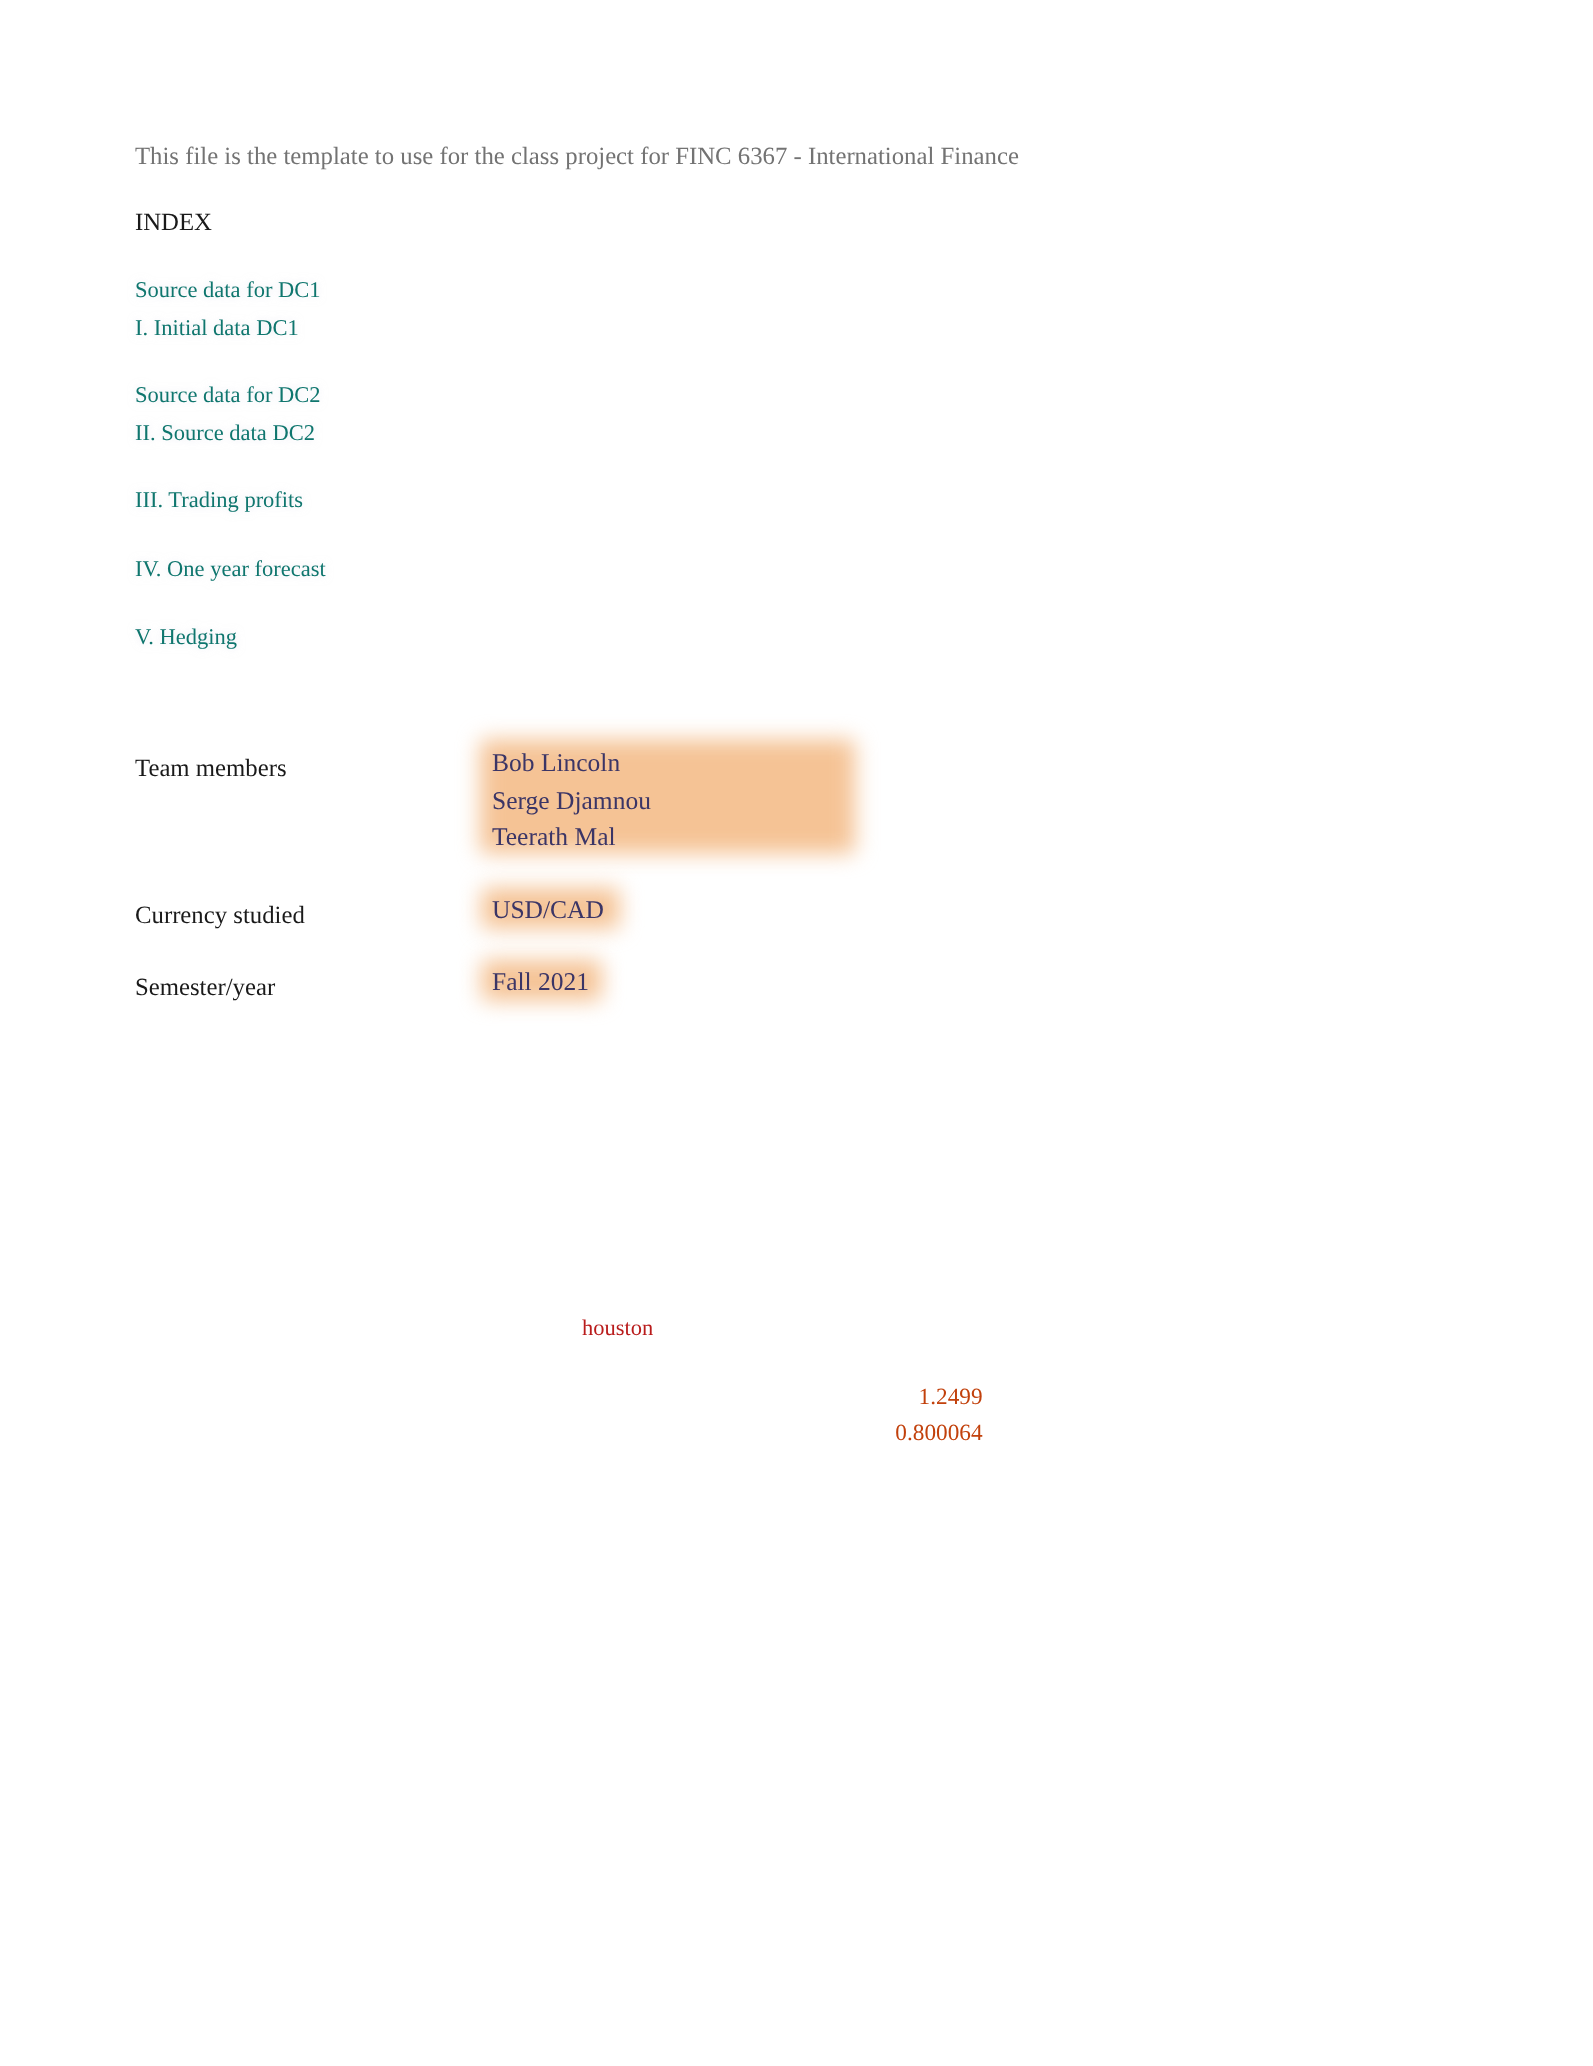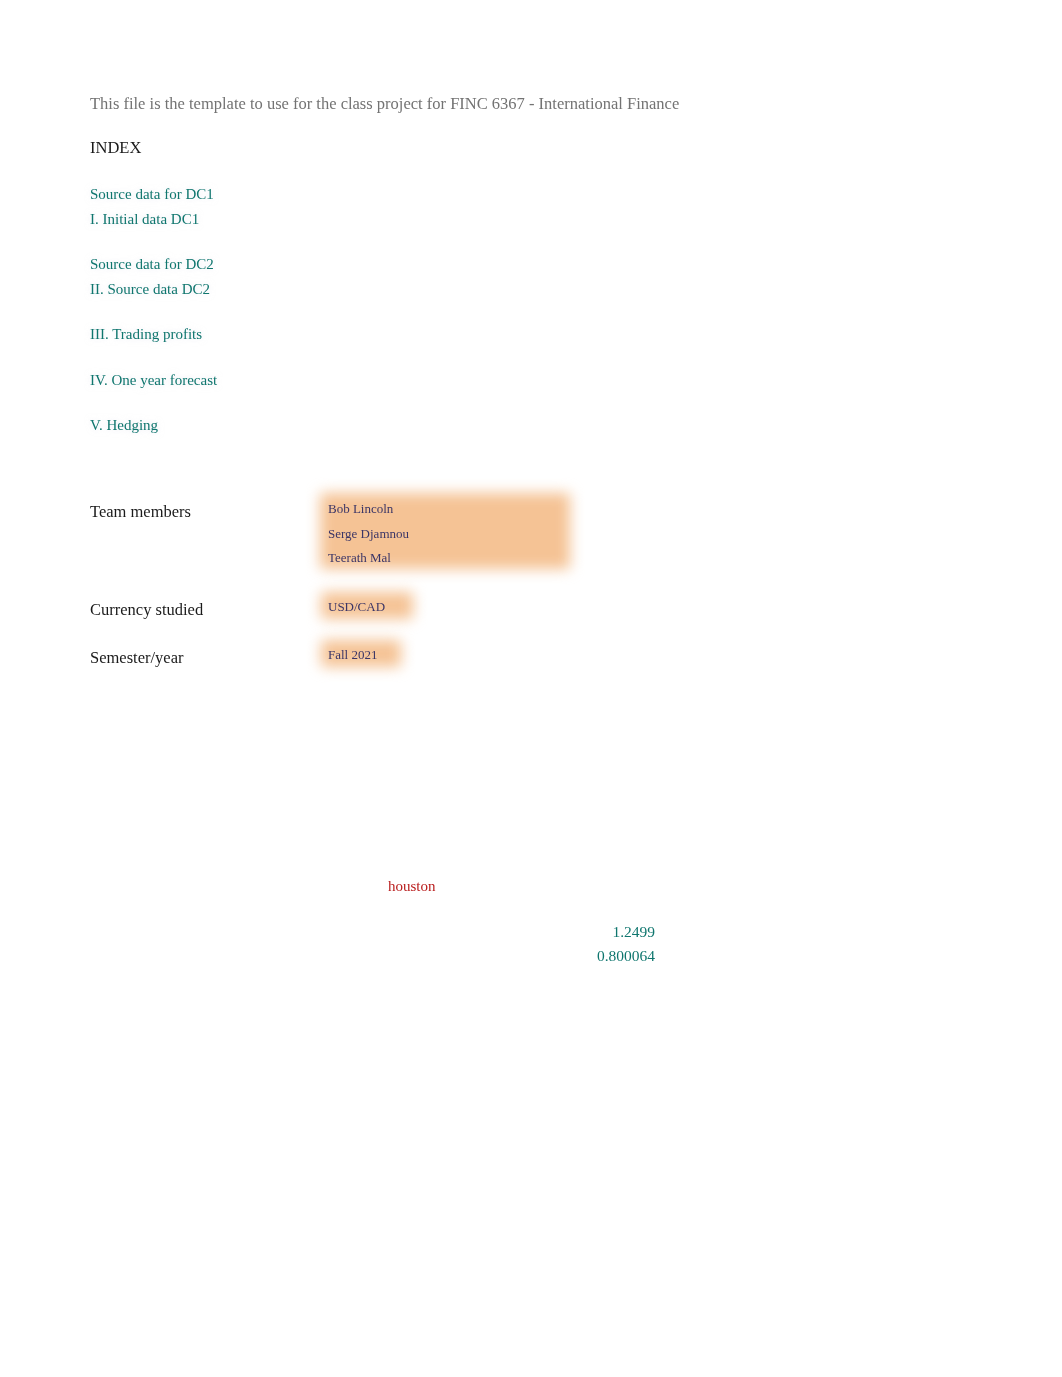--- a/index.html
+++ b/index.html
@@ -77,21 +77,21 @@
     position: absolute;
     background: #f5c395;
     filter: blur(7px);
     border-radius: 3px;
     z-index: 0;
   }
 
   .hl-text {
     position: relative;
     z-index: 1;
-    font-size: 13px;
+    font-size: 17px;
     line-height: 24.5px;
     color: #3b3566;
     white-space: pre;
   }
 
   
   .team-wrap { left: 328px; top: 497px; }
   .team-wrap .hl-bg {
     left: -8px; top: -4px;
     width: 250px; height: 76px;
@@ -121,21 +121,21 @@
   }
 
   .num-col {
     position: absolute;
     left: 455px;
     top: 920px;
     width: 200px;
     text-align: right;
     font-size: 15.5px;
     line-height: 23.5px;
-    color: #0f766e;
+    color: #c2410c;
   }
   .num-col span { display: block; }
 </style>
 </head>
 <body>
 
 <div class="page">
 
   <div class="abs doc-header">This file is the template to use for the class project for FINC 6367 - International Finance</div>
 

